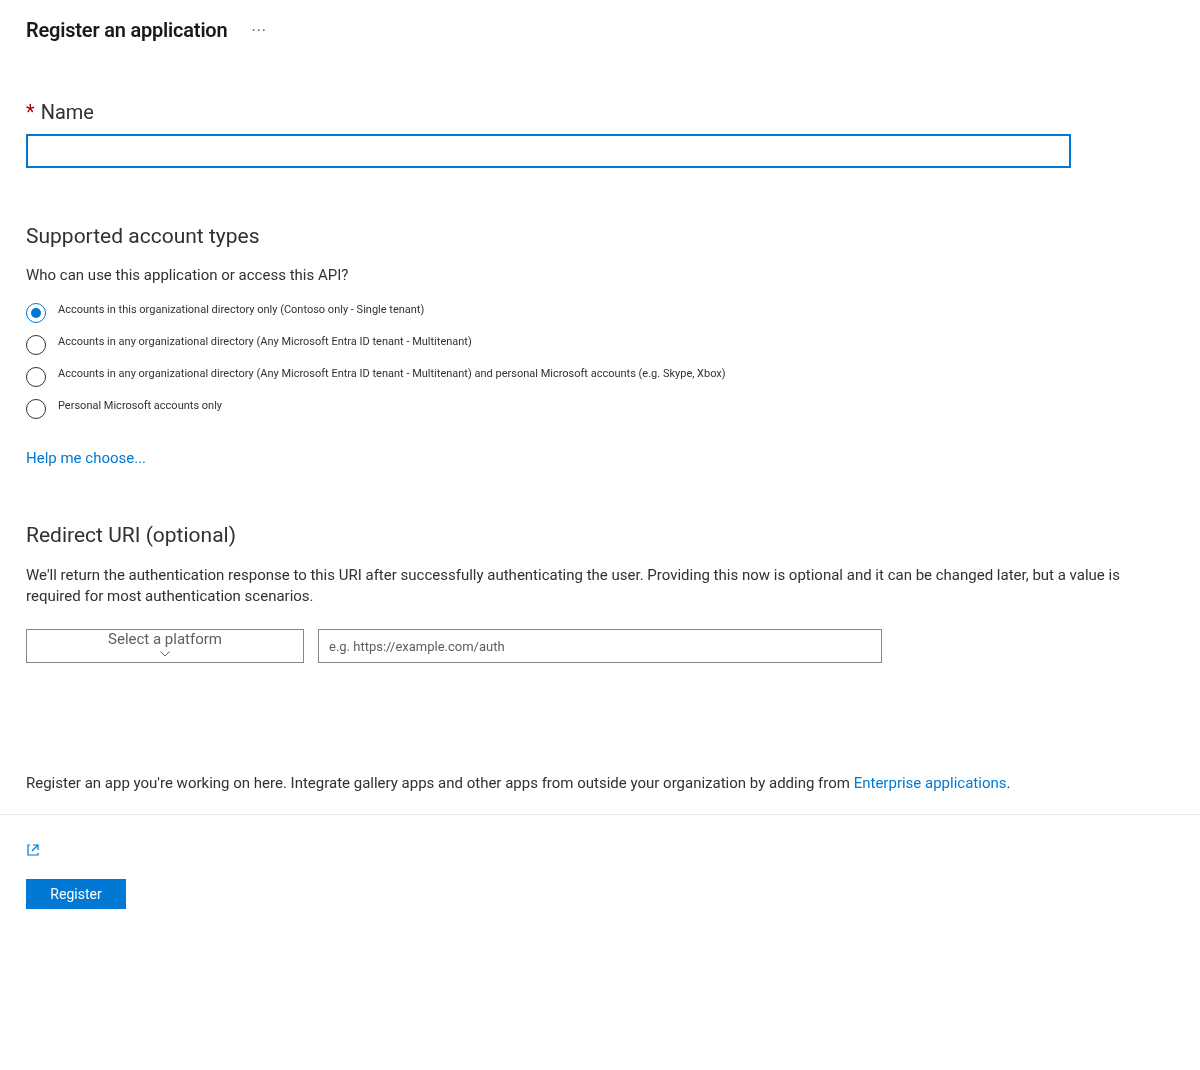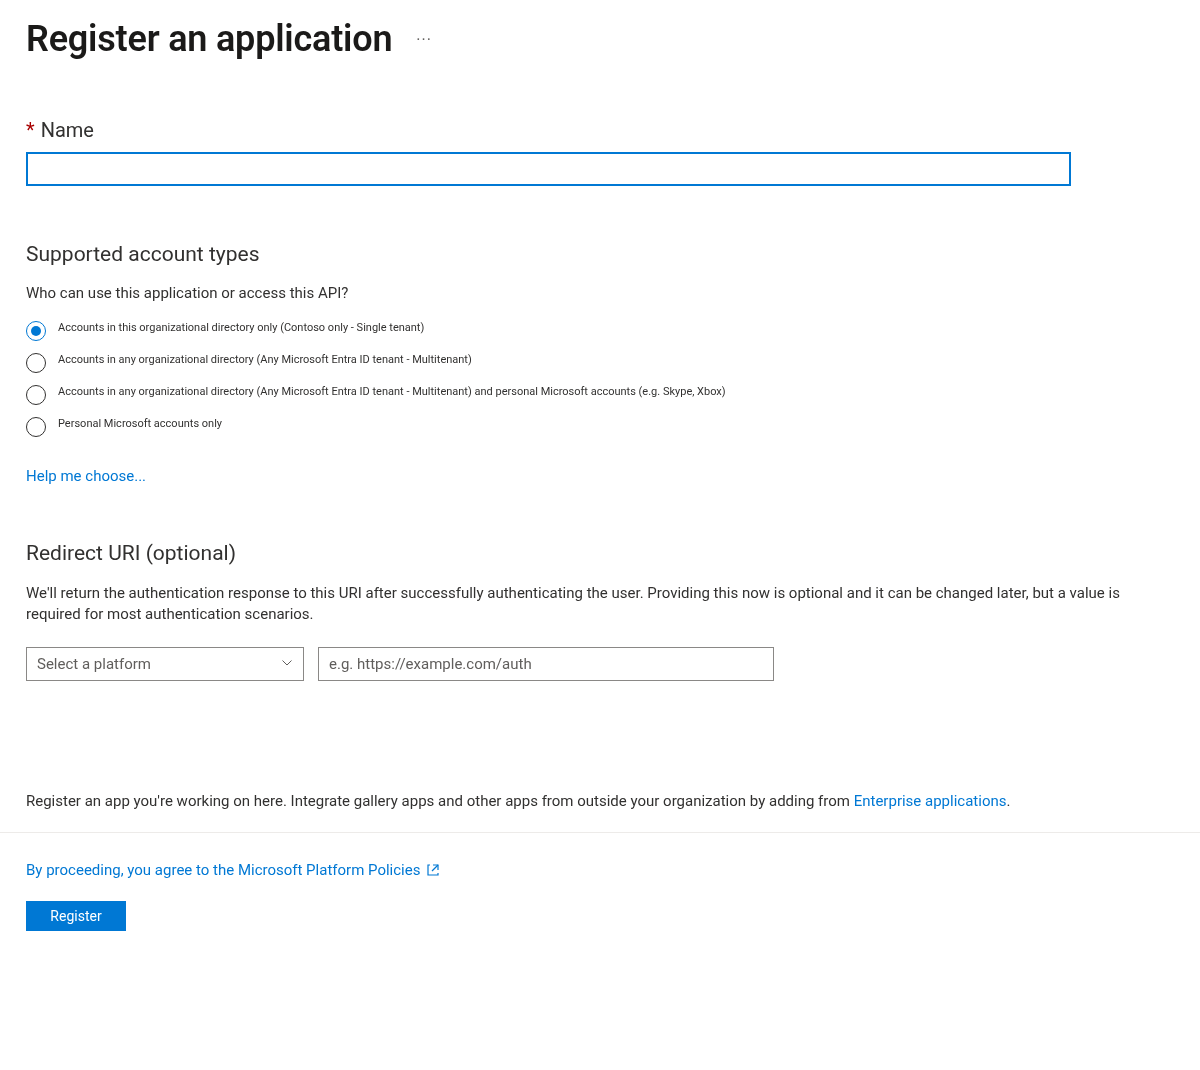--- a/index.html
+++ b/index.html
@@ -18,21 +18,21 @@
       padding: 18px 26px 30px 26px;
       width: 1200px;
     }
     .title-row {
       display: flex;
       align-items: center;
       gap: 24px;
       margin-bottom: 58px;
     }
     .page-title {
-      font-size: 36px;
+      font-size: 20px;
       font-weight: 600;
       color: #1b1a19;
       letter-spacing: -0.2px;
     }
     .more-icon {
       color: #605e5c;
       font-size: 16px;
       letter-spacing: 1px;
       cursor: pointer;
     }
@@ -132,31 +132,32 @@
       height: 34px;
       border: 1px solid #8a8886;
       display: flex;
       align-items: center;
       justify-content: space-between;
       padding: 0 10px;
       font-size: 15px;
       color: #605e5c;
       cursor: pointer;
       background: #fff;
+      flex-direction: column;
     }
     .chevron {
       font-size: 12px;
       color: #605e5c;
     }
     .uri-input {
-      width: 456px;
+      width: 564px;
       height: 34px;
       border: 1px solid #8a8886;
       padding: 0 10px;
-      font-size: 15px;
+      font-size: 13px;
       font-family: inherit;
       outline: none;
     }
     .uri-input::placeholder {
       color: #605e5c;
     }
     .footer-note {
       font-size: 15px;
       color: #323130;
       margin-top: 110px;
@@ -266,21 +267,20 @@
     </div>
   </div>
 
   <div class="footer-note">
     <span>Register an app you're working on here. Integrate gallery apps and other apps from outside your organization by adding from </span><span class="link">Enterprise applications</span><span>.</span>
   </div>
 
   <hr class="divider">
 
   <div class="consent-row">
-    <span class="consent-link">By proceeding, you agree to the Microsoft Platform Policies</span>
     <span class="openext-icon">
       <svg width="14" height="14" viewBox="0 0 14 14">
         <path d="M4 2 H2 V12 H12 V10" stroke="#0078d4" stroke-width="1.2" fill="none"></path>
         <path d="M7 2 H12 V7" stroke="#0078d4" stroke-width="1.2" fill="none"></path>
         <path d="M12 2 L6 8" stroke="#0078d4" stroke-width="1.2" fill="none"></path>
       </svg>
     </span>
   </div>
 
   <button class="register-btn">Register</button>

